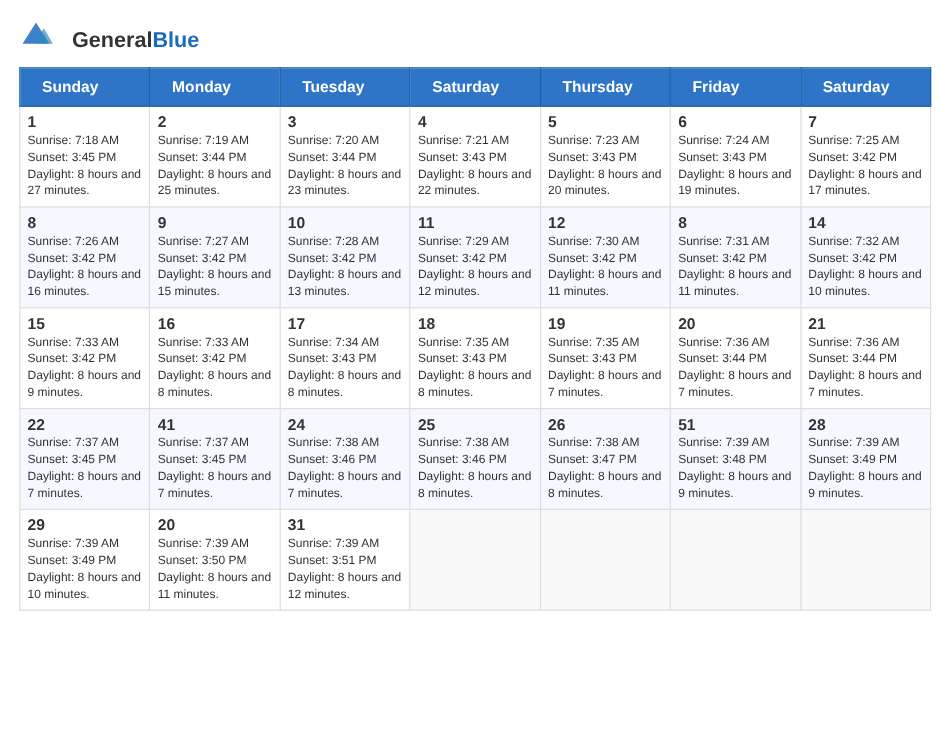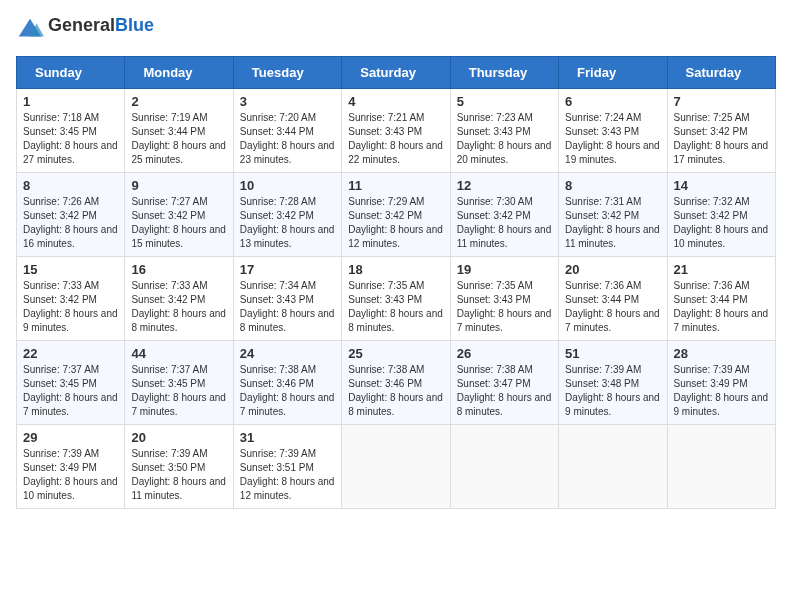--- a/index.html
+++ b/index.html
@@ -11,22 +11,22 @@
       padding: 16px;
     }
     .header-area {
       display: flex;
       justify-content: space-between;
       align-items: flex-start;
       margin-bottom: 12px;
     }
     .logo {
       display: flex;
-      align-items: flex-start;
-      gap: 4px;
+      align-items: flex-end;
+      gap: 16px;
     }
     .logo-text-general {
       font-size: 18px;
       font-weight: bold;
       color: #333;
       line-height: 1;
     }
     .logo-text-blue {
       font-size: 18px;
       font-weight: bold;
@@ -217,21 +217,21 @@
           <span class="day-number">21</span>
           <div class="day-info">Sunrise: 7:36 AM<br>Sunset: 3:44 PM<br>Daylight: 8 hours and 7 minutes.</div>
         </td>
       </tr>
       <tr>
         <td>
           <span class="day-number">22</span>
           <div class="day-info">Sunrise: 7:37 AM<br>Sunset: 3:45 PM<br>Daylight: 8 hours and 7 minutes.</div>
         </td>
         <td>
-          <span class="day-number">44</span>
+          <span class="day-number">41</span>
           <div class="day-info">Sunrise: 7:37 AM<br>Sunset: 3:45 PM<br>Daylight: 8 hours and 7 minutes.</div>
         </td>
         <td>
           <span class="day-number">24</span>
           <div class="day-info">Sunrise: 7:38 AM<br>Sunset: 3:46 PM<br>Daylight: 8 hours and 7 minutes.</div>
         </td>
         <td>
           <span class="day-number">25</span>
           <div class="day-info">Sunrise: 7:38 AM<br>Sunset: 3:46 PM<br>Daylight: 8 hours and 8 minutes.</div>
         </td>

